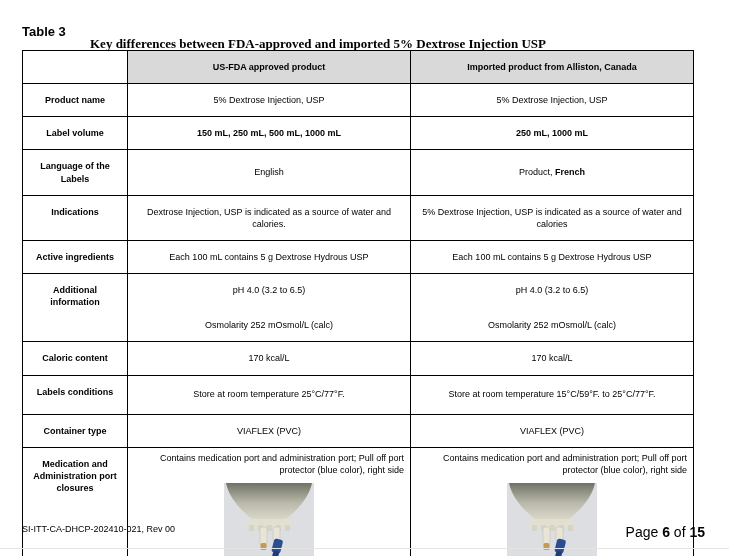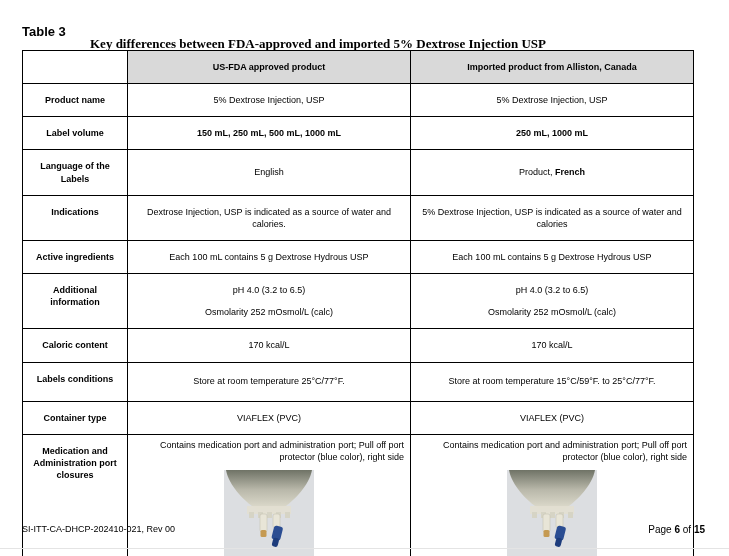--- a/index.html
+++ b/index.html
@@ -13,25 +13,25 @@
   table.cmp {
     position:absolute; left:22px; top:50px; width:671px;
     border-collapse:collapse; table-layout:fixed; font-size:9px; line-height:1.35;
   }
   table.cmp td { border:1px solid #000; padding:10px 6px; overflow:hidden; }
   td.corner { border:none; background:transparent; }
   td.hdr { background:#d9d9d9; font-weight:bold; text-align:center; vertical-align:middle; }
   td.lbl { font-weight:bold; text-align:center; vertical-align:top; padding-top:4px; padding-left:5px; padding-right:4px; }
   td.val { text-align:center; vertical-align:middle; padding-left:8px; padding-right:8px; }
   td.val.top { vertical-align:top; padding-top:4px;text-align:right; }
-  .line2 { margin-top:10px; }
+  .line2 { margin-top:23px; }
   .b { font-weight:bold; }
   .photo { display:block; margin:7px auto 0 auto; width:90px; height:86px; }
   .footer-left  { position:absolute; left:22px;  top:524px; font-size:9px; }
-  .footer-right { position:absolute; right:24px; top:524px; font-size:10px;padding-left:6px; }
+  .footer-right { position:absolute; right:24px; top:524px; font-size:14px;padding-left:6px; }
   .bottom-rule { position:absolute; left:0; top:548px; width:729px; height:1px; background:#e4e4e4; }
 </style>
 </head>
 <body>
 
 <div class="doc-title">
   <span>Table 3</span>
   <span class="caption">Key differences between FDA-approved and imported 5% Dextrose Injection USP</span>
 </div>
 

